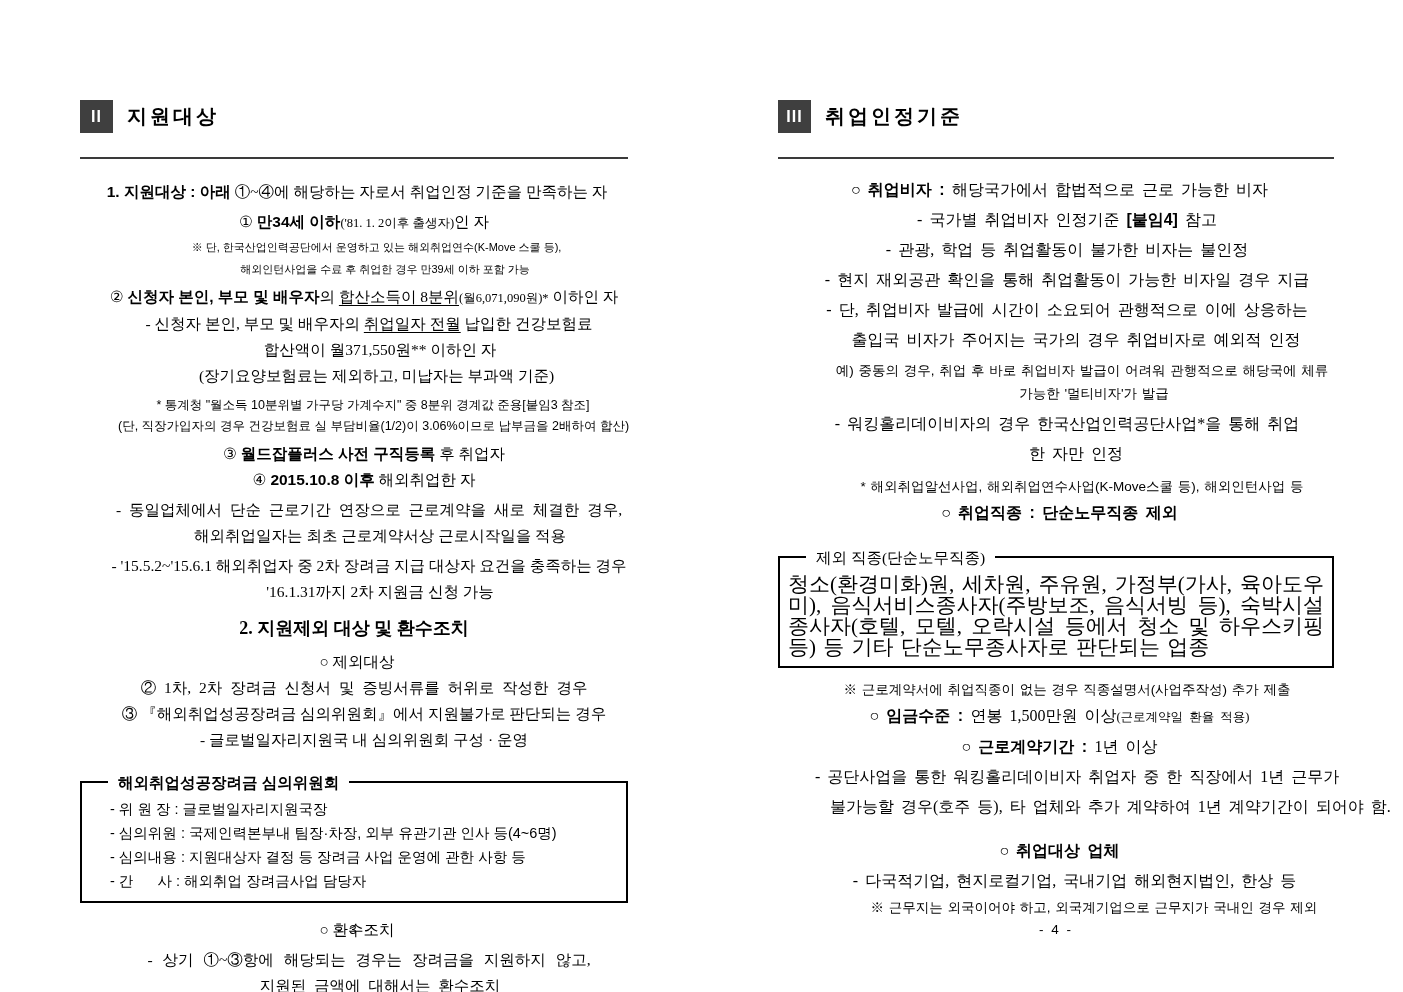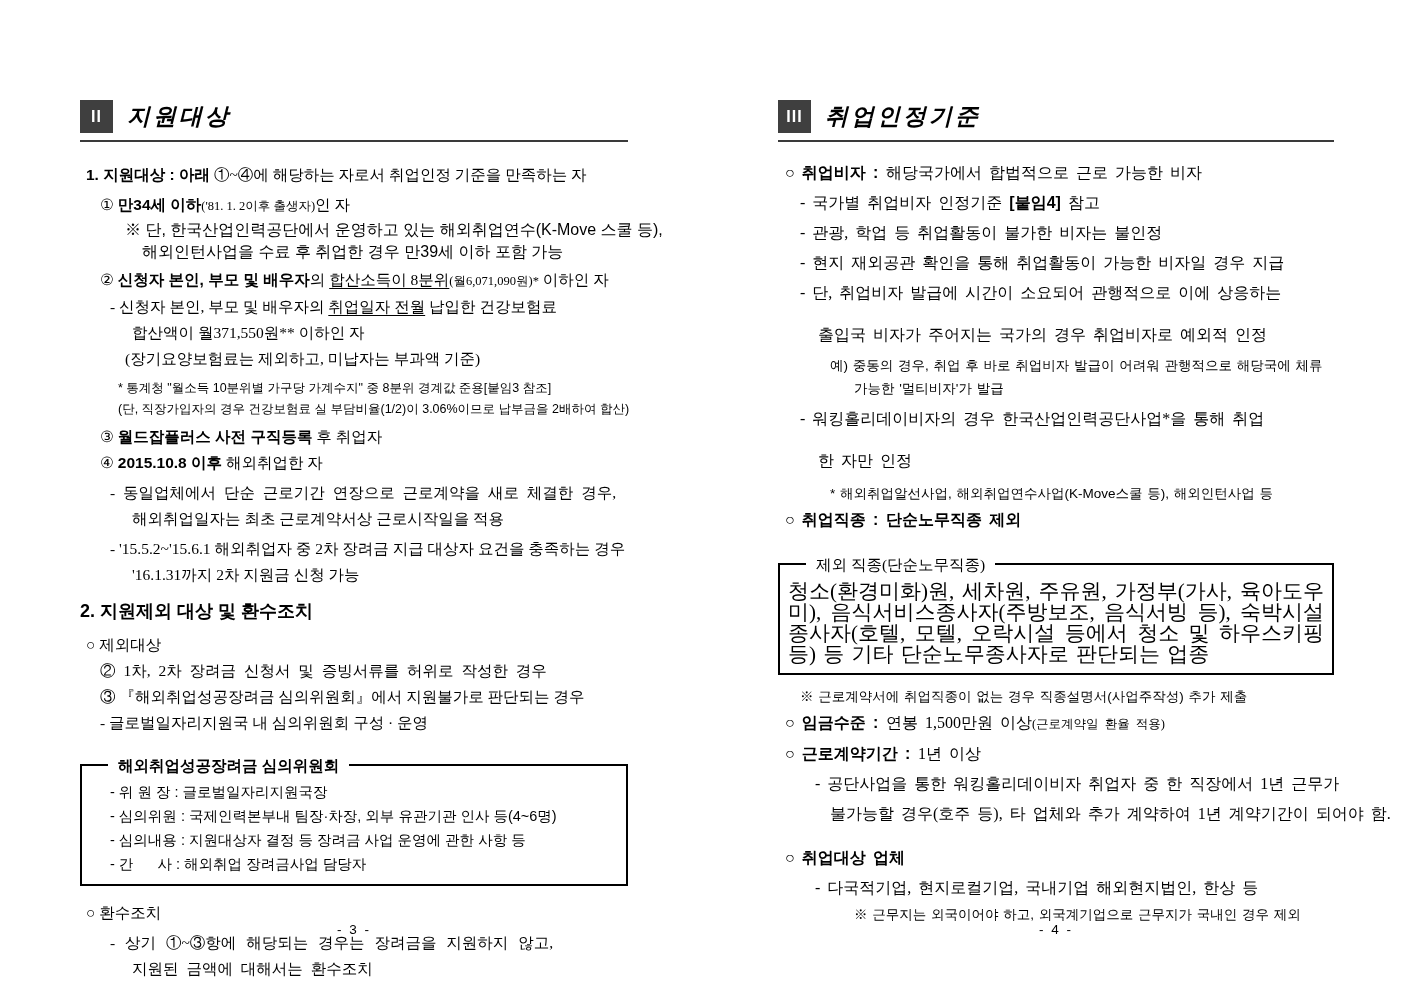--- a/index.html
+++ b/index.html
@@ -3,44 +3,44 @@
 <meta charset="utf-8">
 <style>
   html,body{margin:0;padding:0;background:#ffffff;}
   .canvas{position:relative;width:1403px;height:992px;background:#ffffff;color:#000;
           font-family:"Liberation Serif", serif;overflow:hidden;}
   .page{position:absolute;top:100px;}
   .page-left{left:80px;width:548px;height:870px;}
   .page-right{left:778px;width:556px;height:870px;}
 
   .page-header{display:flex;align-items:center;gap:14px;border-bottom:2px solid #3a3a3a;
-               padding-bottom:7px;}
+               padding-bottom:24px;}
   .badge{width:33px;height:33px;background:#3f3f3f;color:#fff;display:flex;align-items:center;
          justify-content:center;font-family:"Liberation Sans", sans-serif;font-weight:bold;
          font-size:16px;letter-spacing:1px;flex:0 0 auto;}
-  .page-title{font-size:23px;font-weight:bold;font-family:"Liberation Sans", sans-serif;
-              letter-spacing:3px;font-style:italic;}
+  .page-title{font-size:20px;font-weight:bold;font-family:"Liberation Sans", sans-serif;
+              letter-spacing:3px;}
 
-  .line{font-size:15.5px;line-height:26px;white-space:nowrap;}
+  .line{font-size:15.5px;line-height:26px;white-space:nowrap;text-align:center;}
   .page-right .line{font-size:16px;line-height:30px;word-spacing:3px;}
   .b{font-weight:bold;font-family:"Liberation Sans", sans-serif;}
   .u{text-decoration:underline;text-underline-offset:3px;}
   .sm{font-size:12.5px;}
-  .note{font-family:"Liberation Sans", sans-serif;font-size:16px;line-height:22px;}
+  .note{font-family:"Liberation Sans", sans-serif;font-size:11px;line-height:22px;}
   .tiny{font-family:"Liberation Sans", sans-serif;font-size:12.5px;line-height:21px;}
   .page-right .note{font-size:13.5px;line-height:23px;word-spacing:1px;}
-  .heading2{font-size:18px;line-height:30px;}
+  .heading2{font-size:18px;line-height:30px;font-family:Liberation Serif, serif;}
   .oline{font-size:16.5px;}
   .ws6{word-spacing:6px;}
   .ws4{word-spacing:4px;}
 
   .in05{padding-left:6px;} .in1{padding-left:20px;} .in15{padding-left:30px;}
   .in2{padding-left:38px;} .in25{padding-left:45px;} .in3{padding-left:52px;}
   .in35{padding-left:62px;}
-  .rin0{padding-left:7px;} .rin1{padding-left:22px;} .rin2{padding-left:40px;margin-top:12px;}
+  .rin0{padding-left:7px;} .rin1{padding-left:22px;} .rin2{padding-left:40px;}
   .rin3{padding-left:52px;} .rin4{padding-left:76px;} .rin25{padding-left:37px;}
 
   .cbox{position:relative;border:2px solid #000;margin-top:28px;}
   .cbox-legend{position:absolute;top:-11px;left:26px;background:#fff;padding:0 10px;
                font-size:15.5px;line-height:22px;white-space:nowrap;}
   .legend-bold{font-weight:bold;font-family:"Liberation Sans", sans-serif;}
   .cbox-body{padding:14px 10px 8px 28px;}
   .cbox-row{font-size:14.5px;line-height:24px;white-space:pre-wrap;
             font-family:"Liberation Sans", sans-serif;}
   .cbox-para{font-size:21px;line-height:21px;text-align:justify;word-spacing:2px;

